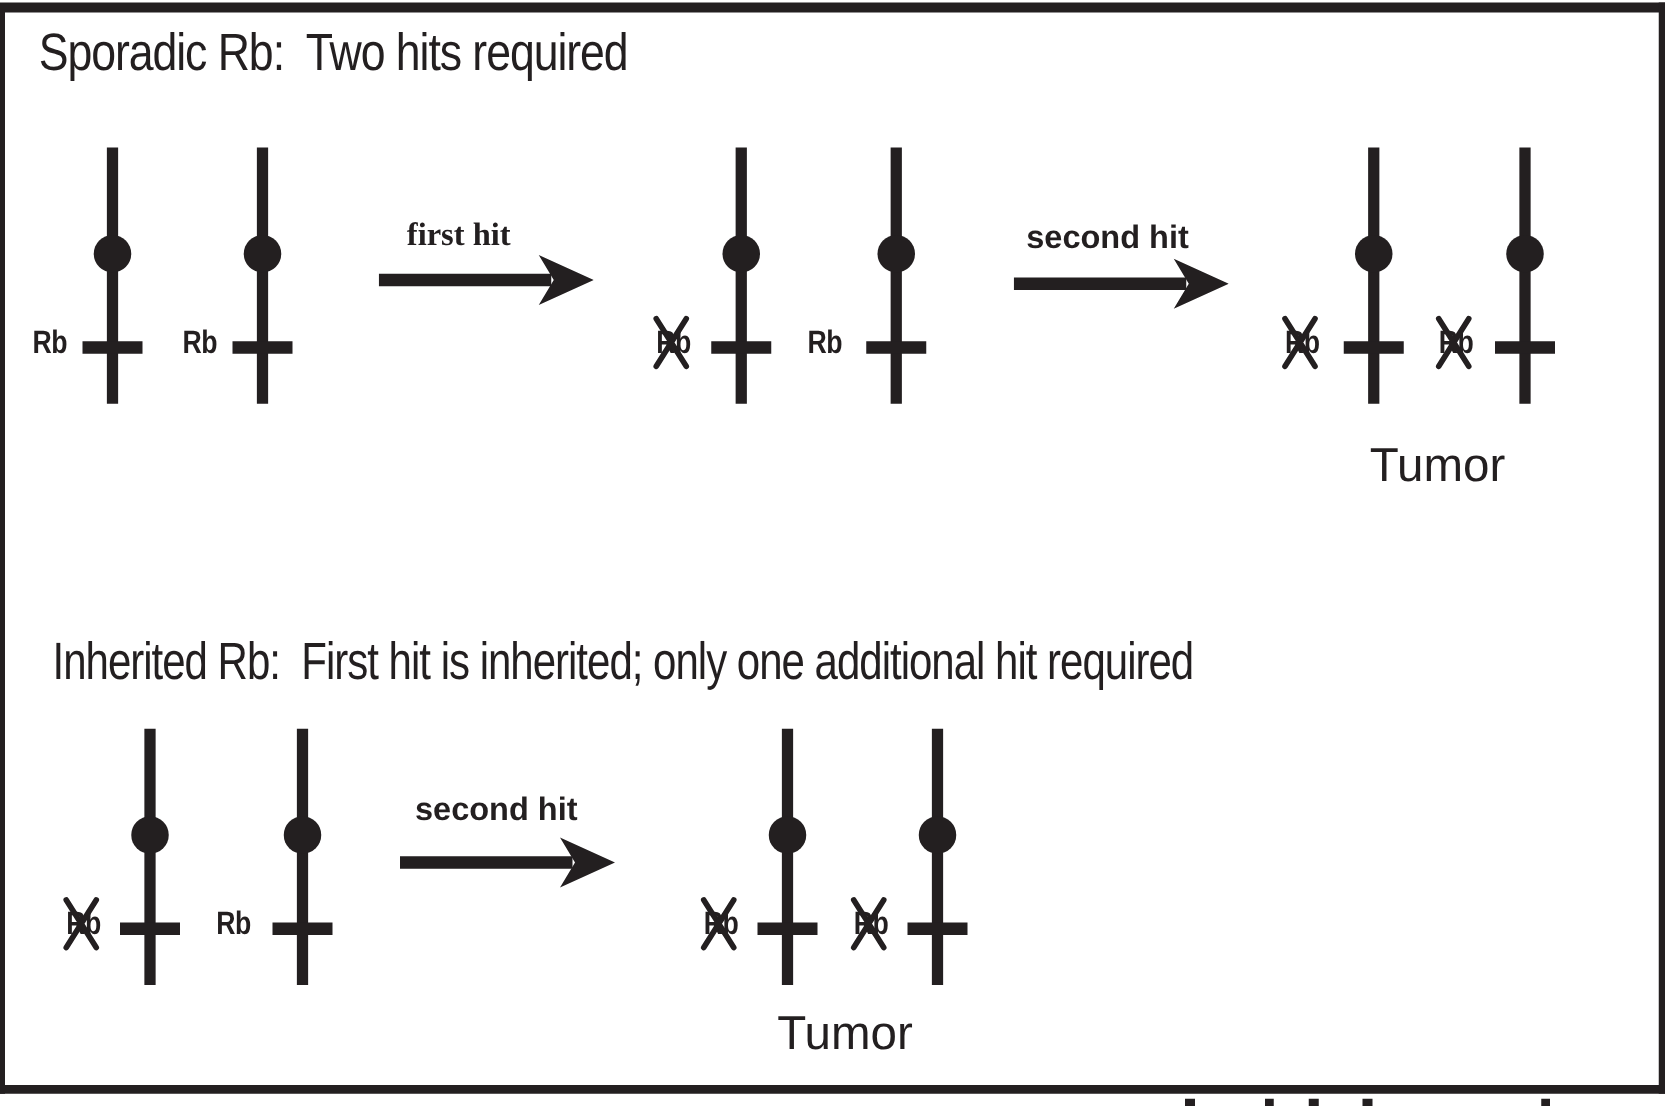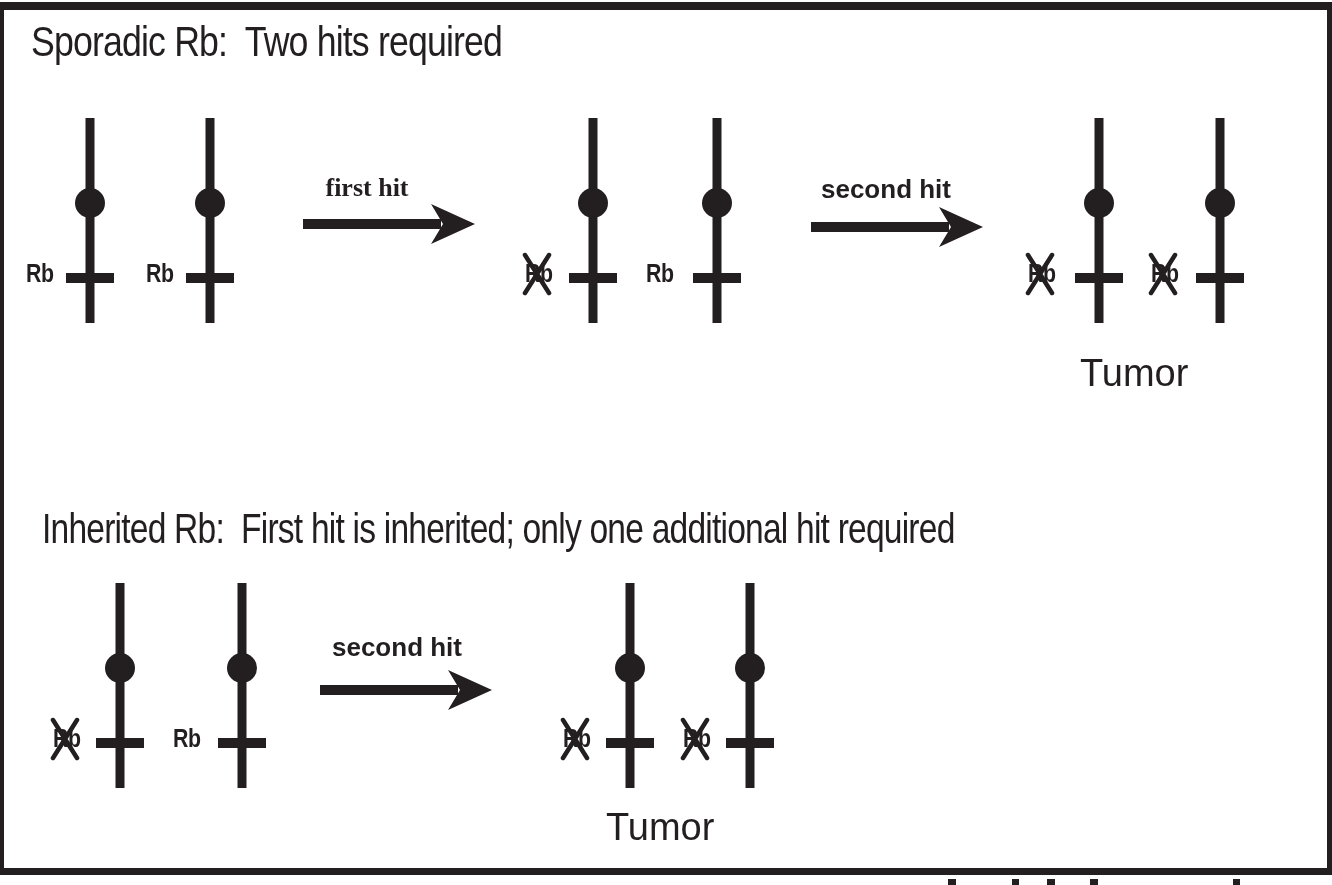--- a/index.html
+++ b/index.html
@@ -21,21 +21,21 @@
   .locus{position:absolute;left:0;right:0;top:160px;transform:translateY(-50%);height:10px;background:#231f20;}
   
   .rb-label{position:absolute;height:30px;font-size:26px;font-weight:700;line-height:30px;color:#231f20;}
   .rb-text{display:inline-block;transform:scaleX(0.82);transform-origin:0 50%;letter-spacing:-0.5px;}
   .xmark{position:absolute;left:-4px;top:-6px;width:32px;height:44px;}
   .xmark path{stroke:#231f20;stroke-width:4.5;fill:none;stroke-linecap:round;}
   
   .arrow{position:absolute;}
   .arrow rect,.arrow polygon{fill:#231f20;}
   .arrow-label{position:absolute;width:140px;text-align:center;font-size:26px;font-weight:600;line-height:1.2;color:#231f20;}
-  .tumor-caption{position:absolute;width:140px;text-align:left;font-size:38px;line-height:1.15;color:#231f20;}
+  .tumor-caption{position:absolute;width:140px;text-align:center;font-size:38px;line-height:1.15;color:#231f20;}
   
   .frame{position:absolute;background:#231f20;}
   .frame-top{left:4px;right:0;top:2px;height:8px;}
   .frame-bottom{left:0;right:0;top:868px;height:7px;}
   .frame-left{left:0;top:2px;width:4px;height:873px;}
   .frame-right{right:0;top:2px;width:5px;height:873px;}
   .frag{position:absolute;top:879px;height:6px;background:#231f20;}
 </style>
 </head>
 <body>

